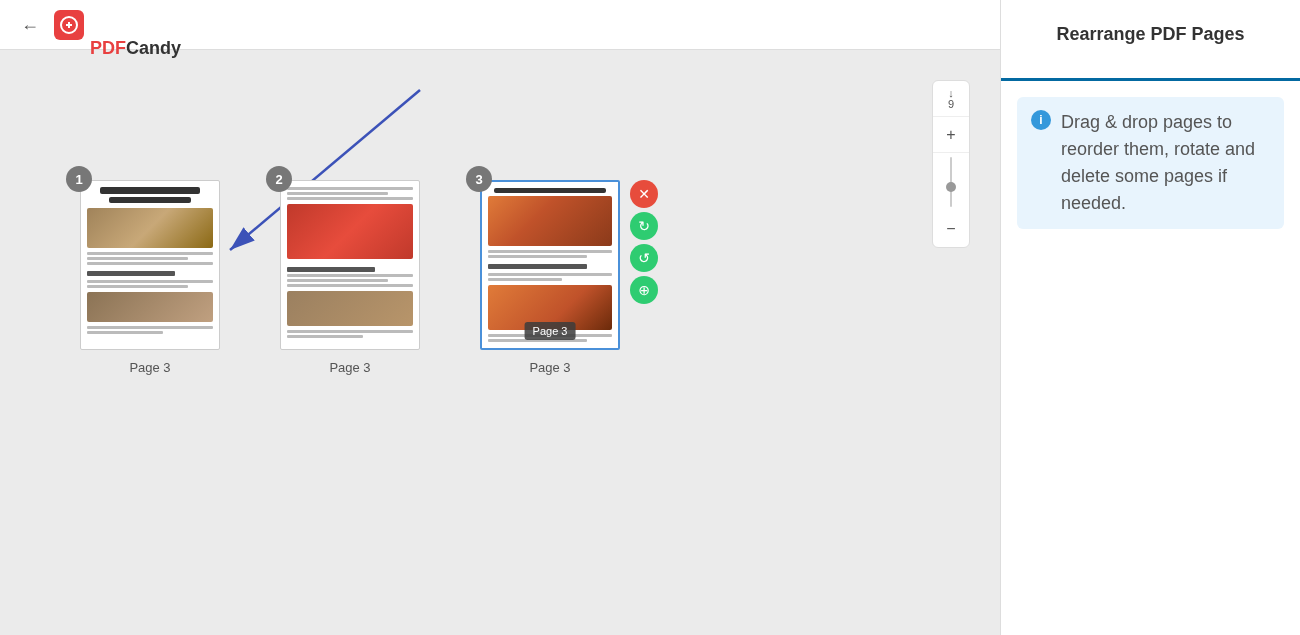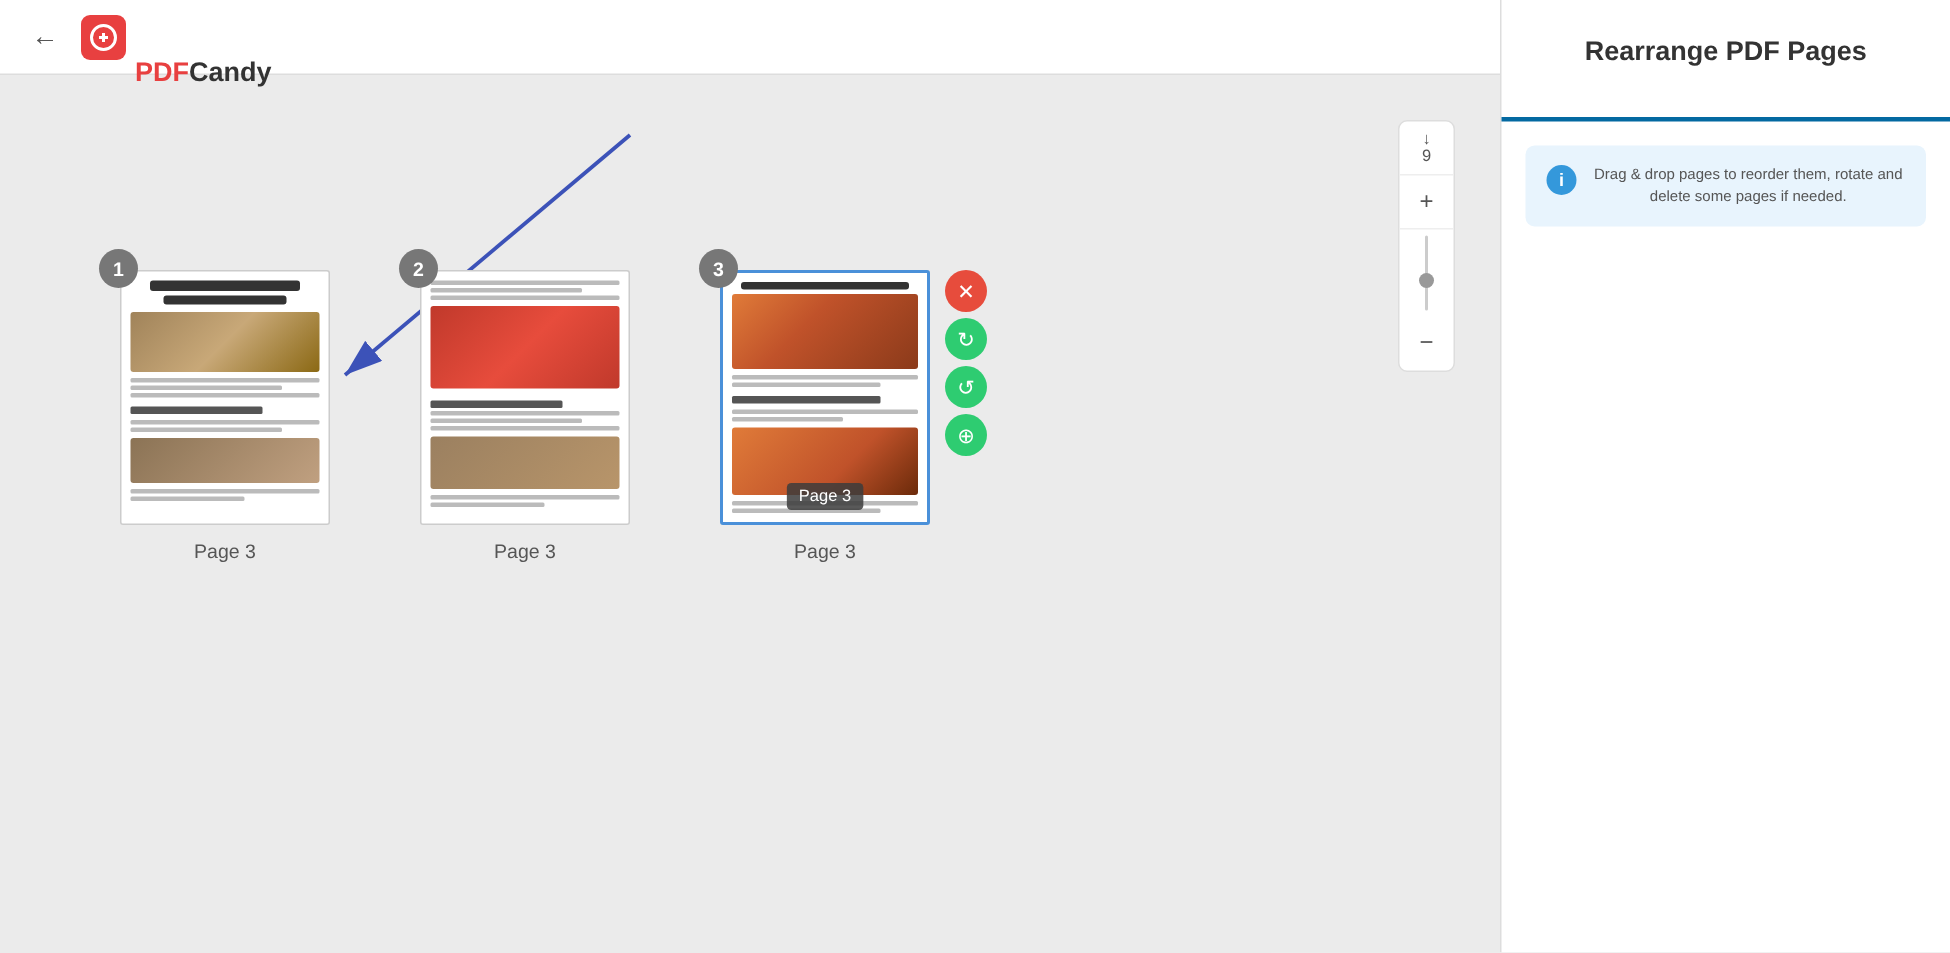--- a/index.html
+++ b/index.html
@@ -278,24 +278,23 @@
       background: #3498db;
       border-radius: 50%;
       display: flex; align-items: center; justify-content: center;
       color: #fff;
       font-size: 12px;
       font-weight: bold;
       flex-shrink: 0;
       margin-top: 1px;
     }
     .info-text {
-      font-size: 10px;
+      font-size: 18px;
       color: #555;
       line-height: 1.5;
-      text-align: center;
     }
 
     .sidebar-spacer { flex: 1; }
 
     .rearrange-btn {
       margin: 16px;
       padding: 18px;
       background: #8dc63f;
       border: none;
       border-radius: 6px;

